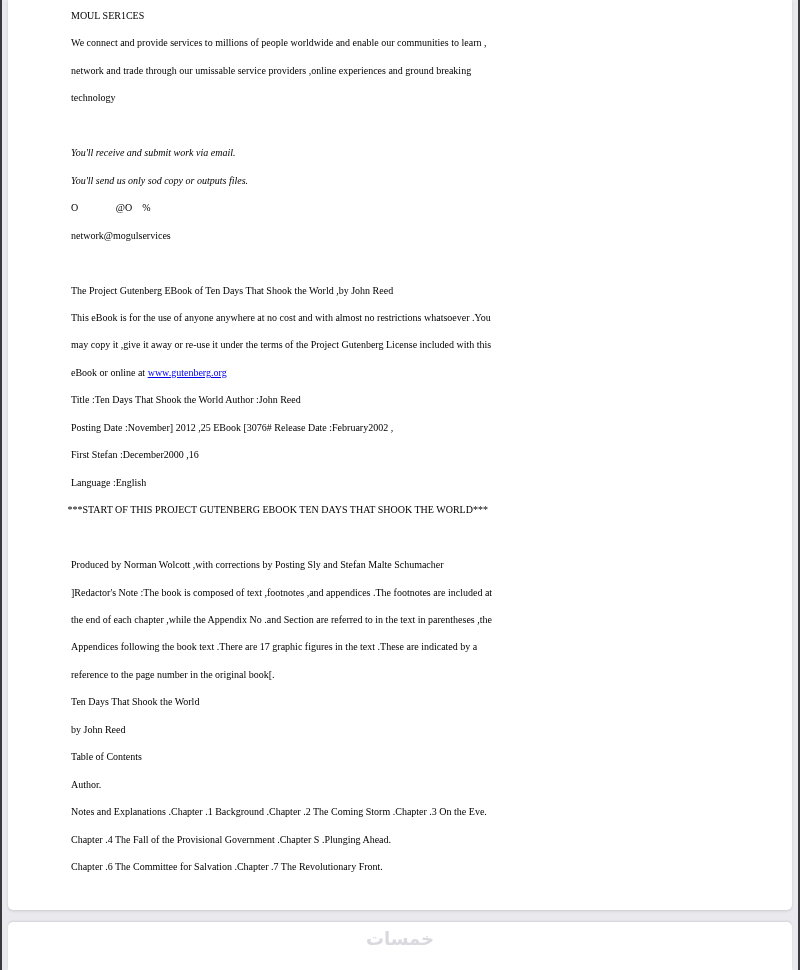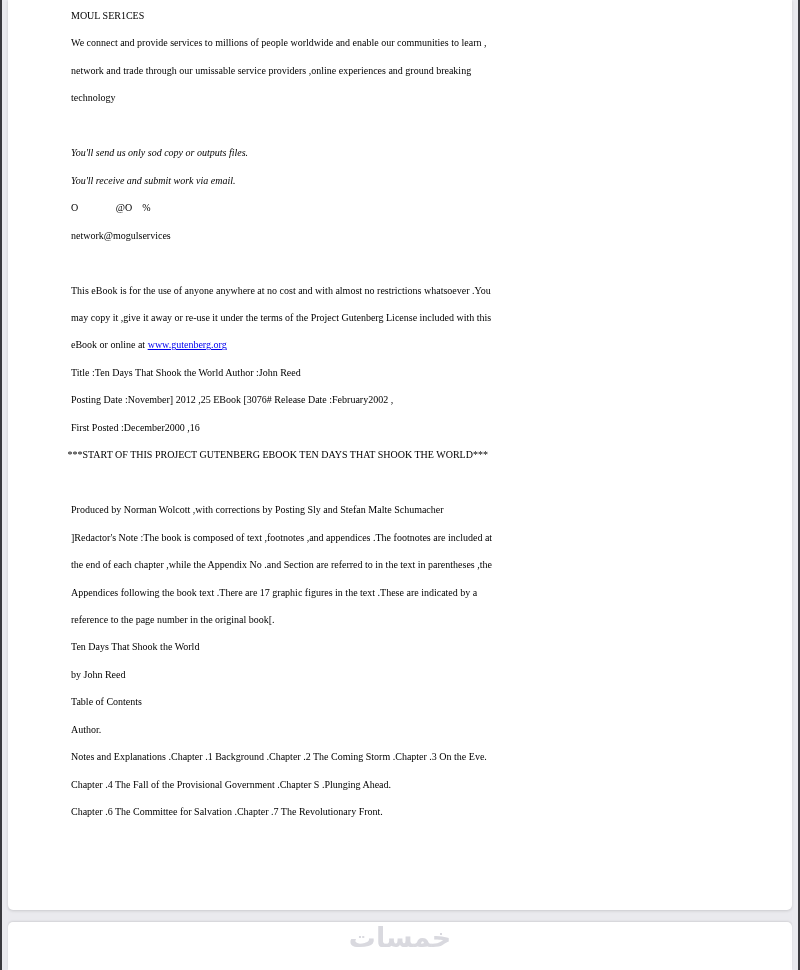--- a/index.html
+++ b/index.html
@@ -53,52 +53,54 @@
   }
   .line.italic { font-style: italic; }
   .line.bold   { font-weight: normal; }
   .line.start  { margin-left: -6px; }
   .doc-link {
     color: #0000ee;
     cursor: pointer;
   }
   .watermark {
     display: inline-block;
-    margin-top: 0;
-    font-size: 27px;
+    margin-top: 6px;
+    font-size: 18px;
     font-weight: bold;
     color: #d9d9df;
     font-family: "DejaVu Sans", sans-serif;
     letter-spacing: 1px;
   }
 </style>
 </head>
 <body>
 
 <div class="edge-line left"></div>
 <div class="edge-line right"></div>
 
 <div class="page main">
   <div class="doc-content">
       <div class="line normal">MOUL SER1CES</div>
       <div class="line normal">We connect and provide services to millions of people worldwide and enable our communities to learn ,</div>
       <div class="line normal">network and trade through our umissable service providers ,online experiences and ground breaking</div>
       <div class="line normal">technology</div>
       <div class="line blank">&nbsp;</div>
+      <div class="line italic">You'll receive and submit work via email.</div>
       <div class="line italic">You'll send us only sod copy or outputs files.</div>
-      <div class="line italic">You'll receive and submit work via email.</div>
       <div class="line normal">O               @O    %</div>
       <div class="line normal">network@mogulservices</div>
       <div class="line blank">&nbsp;</div>
+      <div class="line normal">The Project Gutenberg EBook of Ten Days That Shook the World ,by John Reed</div>
       <div class="line normal">This eBook is for the use of anyone anywhere at no cost and with almost no restrictions whatsoever .You</div>
       <div class="line normal">may copy it ,give it away or re-use it under the terms of the Project Gutenberg License included with this</div>
       <div class="line link"><span>eBook or online at </span><a class="doc-link" href="#">www.gutenberg.org</a></div>
       <div class="line normal">Title :Ten Days That Shook the World Author :John Reed</div>
       <div class="line normal">Posting Date :November] 2012 ,25 EBook [3076# Release Date :February2002 ,</div>
-      <div class="line normal">First Posted :December2000 ,16</div>
+      <div class="line normal">First Stefan :December2000 ,16</div>
+      <div class="line normal">Language :English</div>
       <div class="line start"> ***START OF THIS PROJECT GUTENBERG EBOOK TEN DAYS THAT SHOOK THE WORLD***</div>
       <div class="line blank">&nbsp;</div>
       <div class="line normal">Produced by Norman Wolcott ,with corrections by Posting Sly and Stefan Malte Schumacher</div>
       <div class="line normal">]Redactor's Note :The book is composed of text ,footnotes ,and appendices .The footnotes are included at</div>
       <div class="line normal">the end of each chapter ,while the Appendix No .and Section are referred to in the text in parentheses ,the</div>
       <div class="line normal">Appendices following the book text .There are 17 graphic figures in the text .These are indicated by a</div>
       <div class="line normal">reference to the page number in the original book[.</div>
       <div class="line normal">Ten Days That Shook the World</div>
       <div class="line normal">by John Reed</div>
       <div class="line bold">Table of Contents</div>

